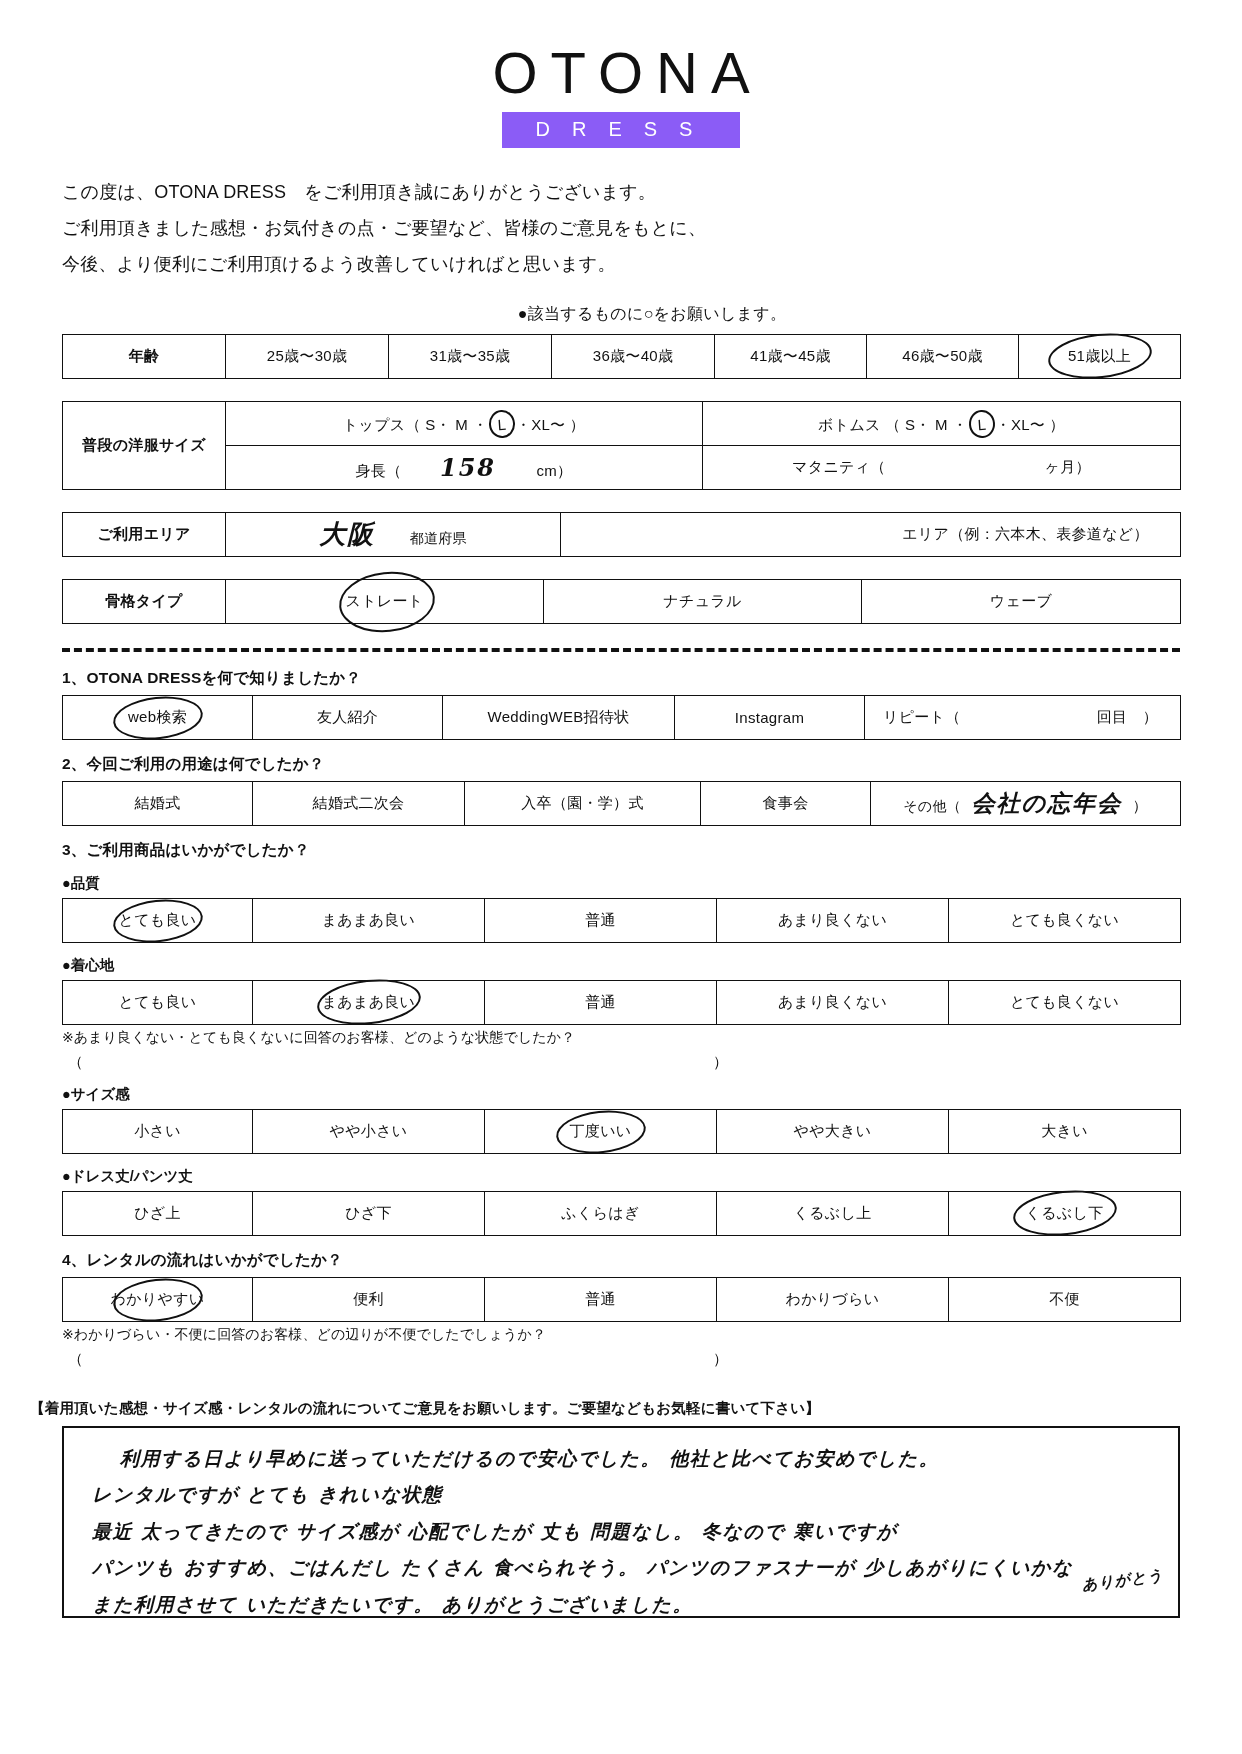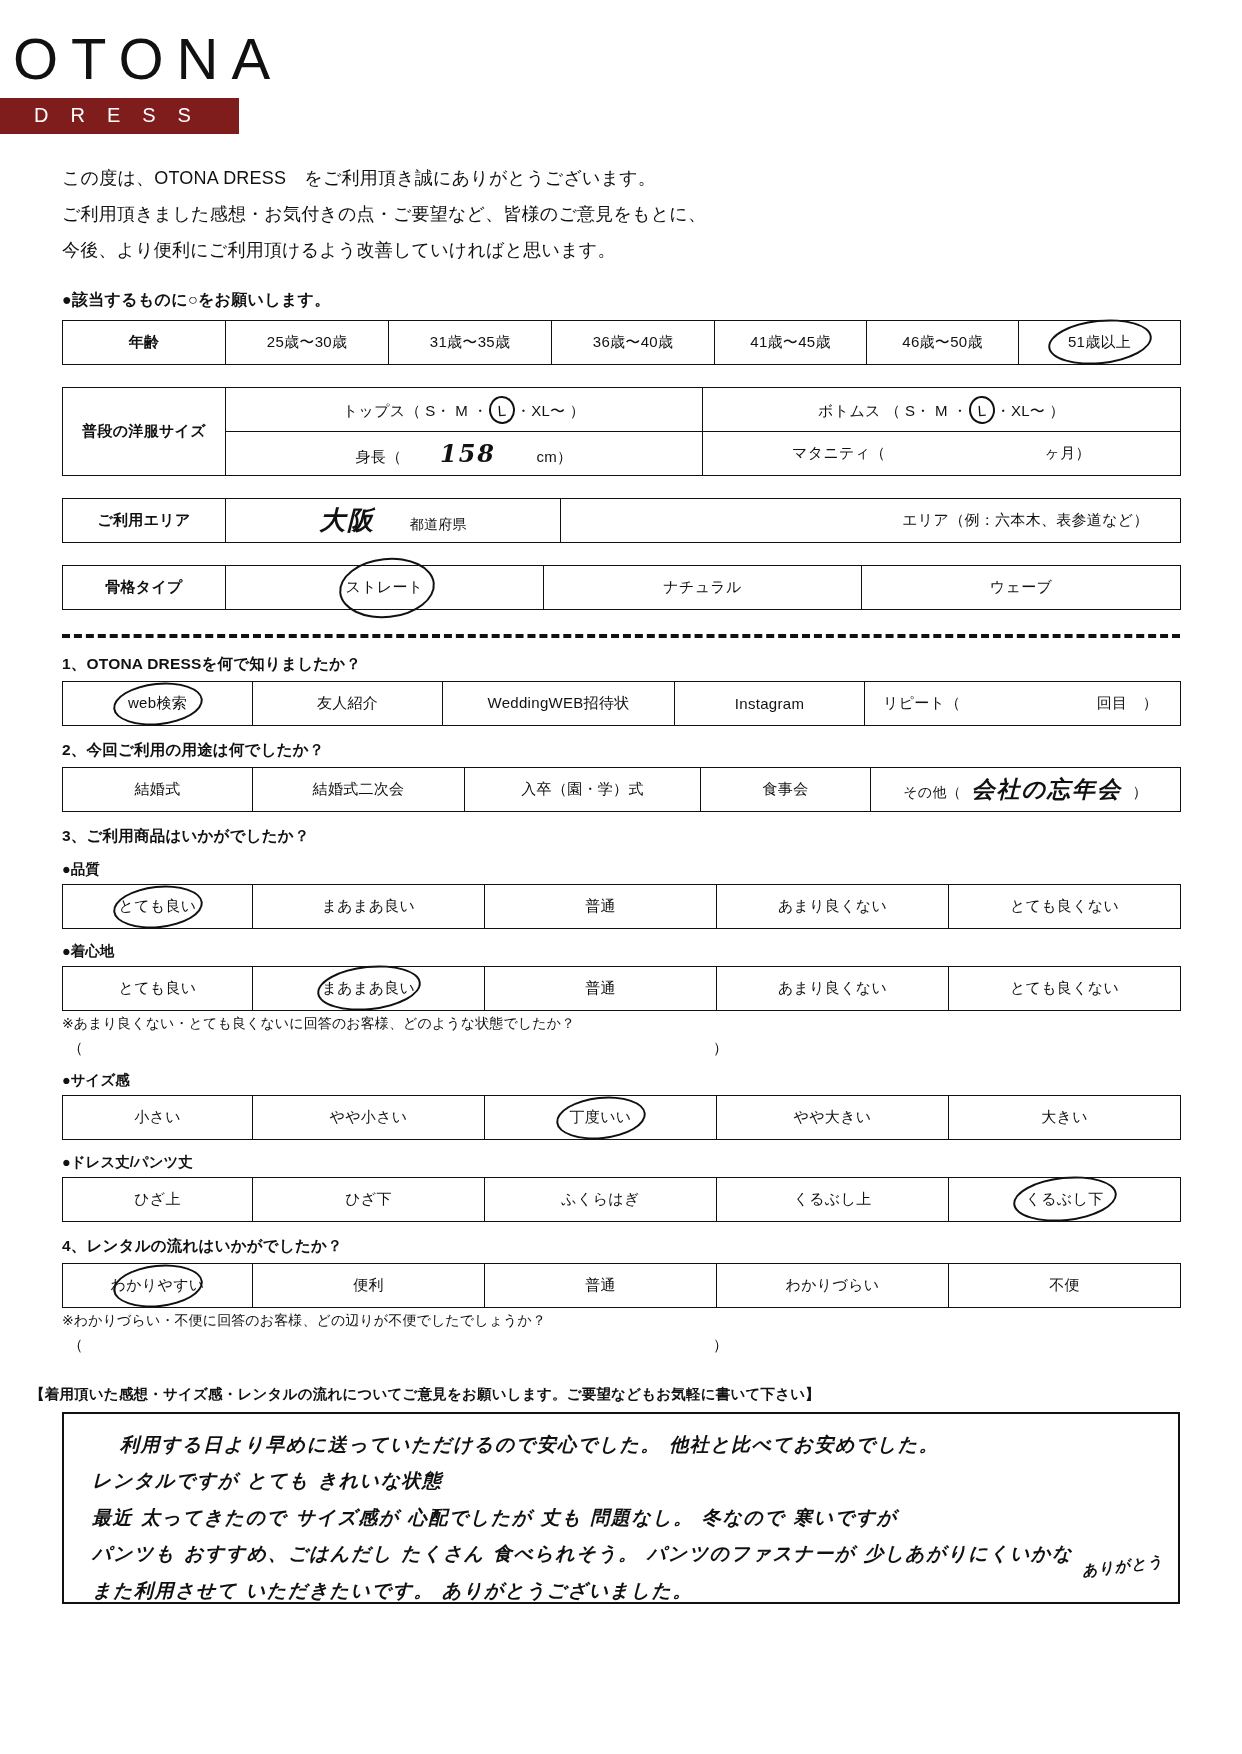--- a/index.html
+++ b/index.html
@@ -9,51 +9,52 @@
     height: 1754px;
     background: #ffffff;
     font-family: "Liberation Sans", "DejaVu Sans", sans-serif;
     color: #111111;
     position: relative;
     overflow: hidden;
   }
   .page { position: relative; width: 1242px; height: 1754px; padding: 0; }
 
   
-  .logo-wrap { width: 100%; text-align: left; padding-top: 30px; }
+  .logo-wrap { width: 100%; text-align: center; padding-top: 44px; }
   .logo-otona {
     font-size: 58px;
     letter-spacing: 13px;
     font-weight: 400;
     color: #111;
     line-height: 1.0;
     font-family: "Liberation Sans", sans-serif;
     padding-left: 13px;
   }
   .logo-dress-bar {
     display: inline-block;
-    background: #7f1d1d;
+    background: #8b5cf6;
     color: #fff;
     padding: 6px 26px 7px 34px;
     margin-top: 10px;
     font-size: 20px;
     letter-spacing: 22px;
     font-weight: 400;
   }
 
   
   .intro { margin: 26px 0 0 62px; font-size: 18px; line-height: 2.0; letter-spacing: .2px; }
   .intro div { white-space: nowrap; }
 
   
   .sec-head {
     margin: 22px 0 9px 62px;
     font-size: 16px;
-    font-weight: bold;
+    font-weight: normal;
     letter-spacing: .3px;
+    text-align: center;
   }
   .q-head {
     margin: 14px 0 6px 62px;
     font-size: 15.5px;
     font-weight: bold;
     letter-spacing: .2px;
   }
   .sub-note {
     margin: 4px 0 0 62px;
     font-size: 14px;

